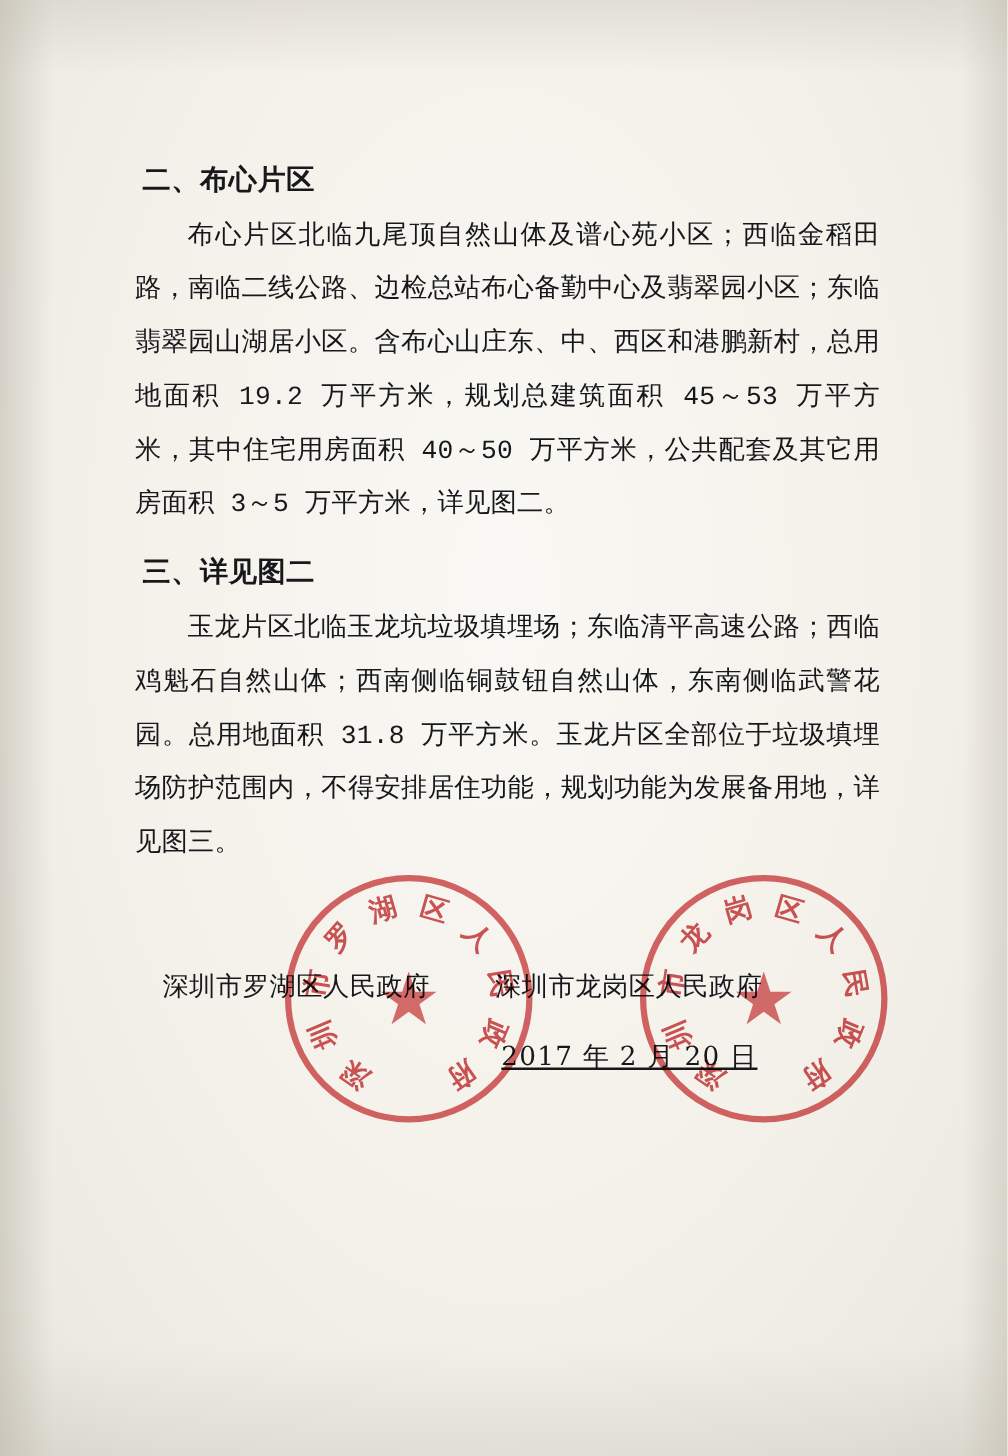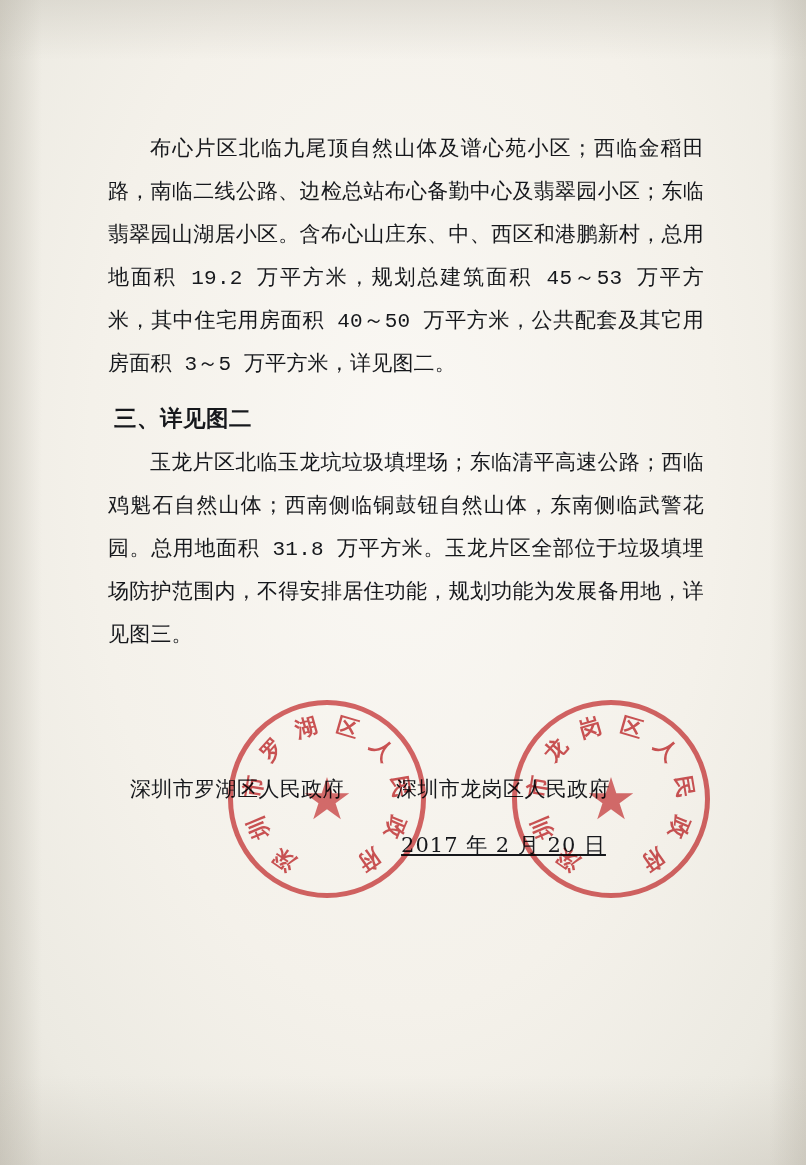--- a/index.html
+++ b/index.html
@@ -154,20 +154,21 @@
 <div class="paper"></div>
 <div class="paper-shade-left"></div>
 <div class="paper-shade-right"></div>
 <div class="paper-shade-top"></div>
 <div class="paper-shade-bottom"></div>
 
 <div class="page">
 
   <div class="content">
 
+    <h2 class="section-heading">二、布心片区</h2>
 
     <p class="body-para">布心片区北临九尾顶自然山体及谱心苑小区；西临金稻田路，南临二线公路、边检总站布心备勤中心及翡翠园小区；东临翡翠园山湖居小区。含布心山庄东、中、西区和港鹏新村，总用地面积 19.2 万平方米，规划总建筑面积 45～53 万平方米，其中住宅用房面积 40～50 万平方米，公共配套及其它用房面积 3～5 万平方米，详见图二。</p>
 
     <div class="gap-between"></div>
 
     <h2 class="section-heading">三、详见图二</h2>
 
     <p class="body-para">玉龙片区北临玉龙坑垃圾填埋场；东临清平高速公路；西临鸡魁石自然山体；西南侧临铜鼓钮自然山体，东南侧临武警花园。总用地面积 31.8 万平方米。玉龙片区全部位于垃圾填埋场防护范围内，不得安排居住功能，规划功能为发展备用地，详见图三。</p>
   </div>
 

